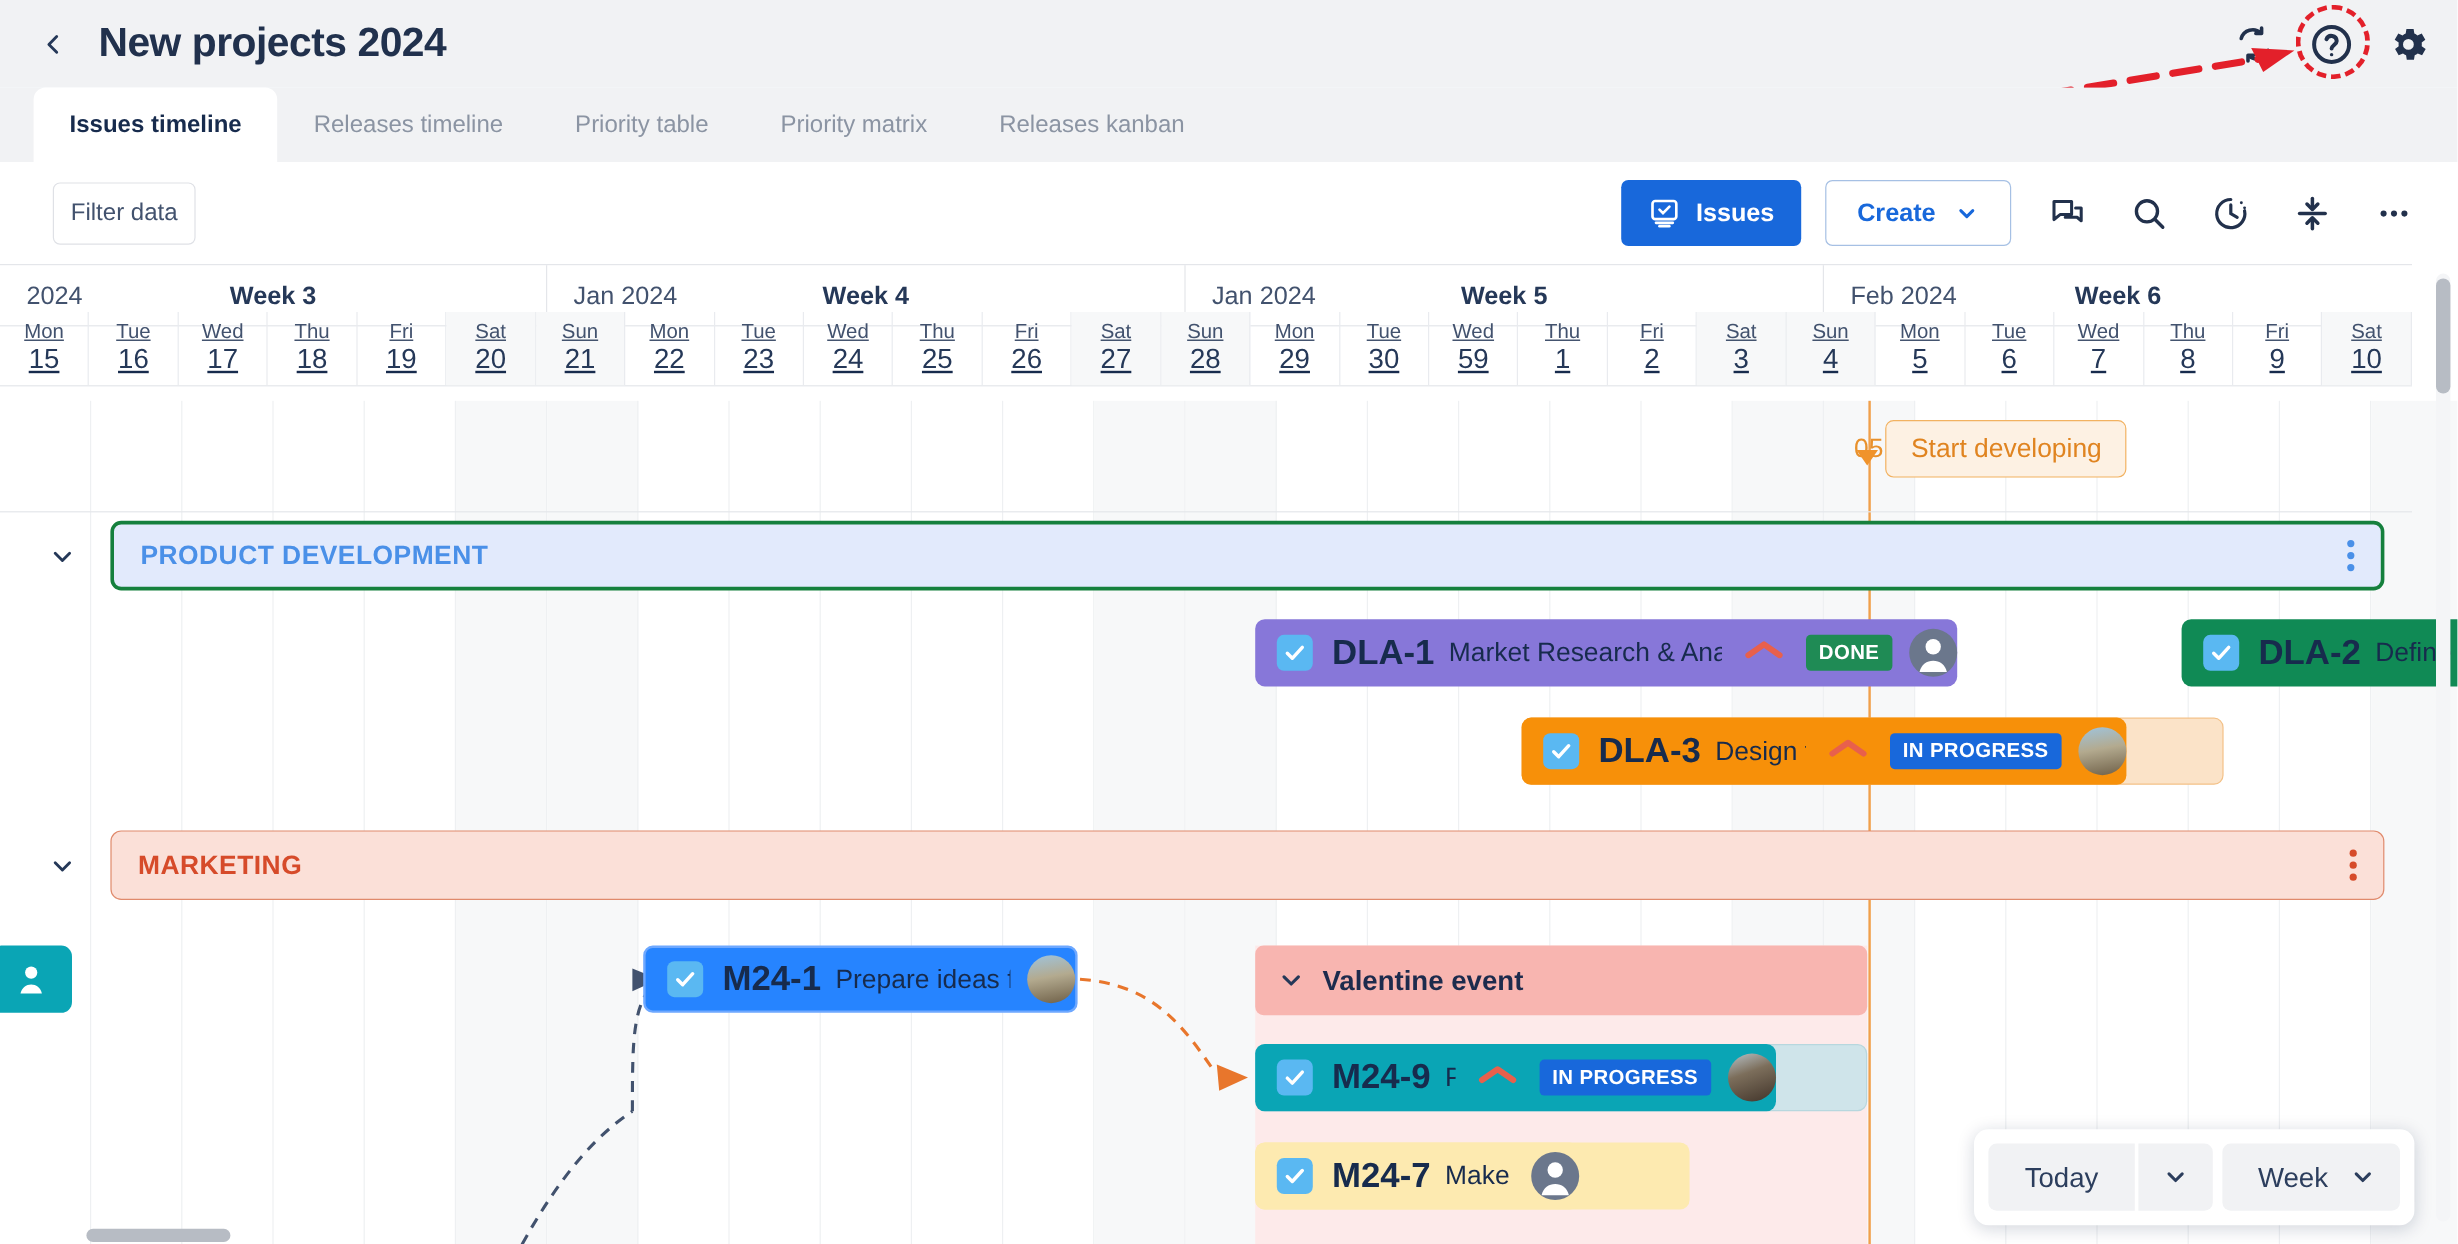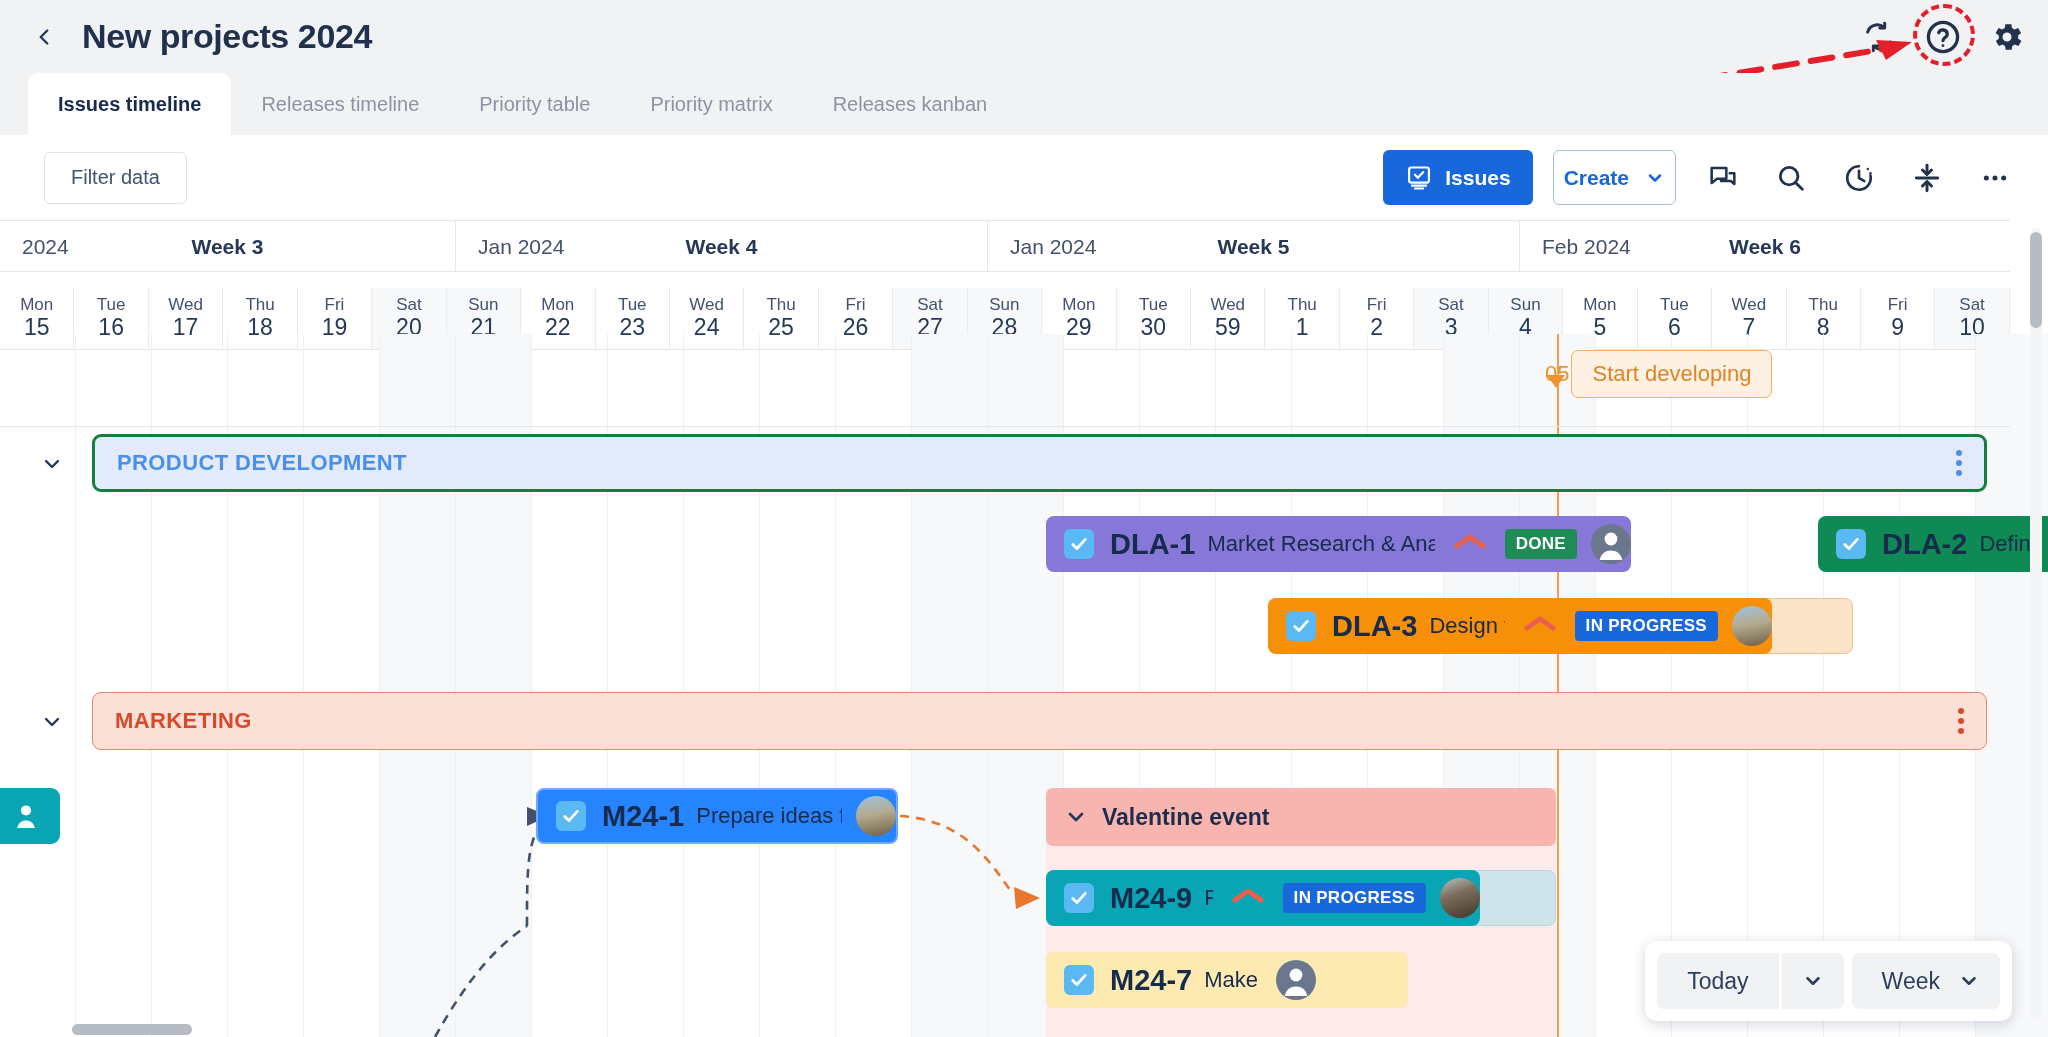--- a/index.html
+++ b/index.html
@@ -58,36 +58,36 @@
   }
   .tab.active { background: #ffffff; color: #172b4d; font-weight: bold; }
 
   
   .toolbar {
     position: absolute; left: 0; top: 135px; width: 2048px; height: 85px;
     background: #ffffff;
     display: flex; align-items: center;
   }
   .btn-filter {
-    margin-left: 44px; height: 52px; padding: 0 26px;
+    margin-left: 44px; height: 52px; padding: 0 14px;
     border: 1px solid #dfe1e6; border-radius: 6px; background: #fff;
     font-size: 20px; color: #42526e; cursor: pointer;
     display: flex; align-items: center;
   }
   .toolbar-right {
     position: absolute; right: 32px; top: 0; height: 85px;
     display: flex; align-items: center; gap: 0;
   }
   .btn-issues {
     height: 55px; padding: 0 22px; background: #1868db; border: none;
     border-radius: 6px; color: #fff; font-size: 21px; font-weight: bold;
     display: flex; align-items: center; gap: 12px; cursor: pointer;
   }
   .btn-create {
-    margin-left: 20px; height: 55px; padding: 0 10px;
+    margin-left: 20px; height: 55px; padding: 0 26px;
     border: 1px solid #a6c0e4; border-radius: 6px; background: #fff;
     color: #1868db; font-size: 21px; font-weight: bold;
     display: flex; align-items: center; gap: 16px; cursor: pointer;
   }
   .tb-icon {
     margin-left: 26px; width: 42px; height: 42px;
     display: flex; align-items: center; justify-content: center;
     color: #22314c; cursor: pointer;
   }
 
@@ -102,22 +102,22 @@
     position: relative; height: 51px;
     border-right: 1px solid #e4e6ea;
     display: flex; align-items: center; justify-content: center;
     font-size: 21px; font-weight: bold; color: #253858; text-align: center;
   }
   .wk-cell .mon {
     position: absolute; left: 22px; top: 50%; transform: translateY(-50%);
     font-weight: normal; font-size: 21px; color: #42526e;
   }
   .tl-dayrow {
-    position: absolute; left: 0; top: 68px; width: 2010px; height: 62px;
-    border-bottom: 1px solid #e4e6ea; display: flex;
+    position: absolute; left: 0; top: 40px; width: 2010px; height: 62px;
+    border-bottom: 1px solid #e4e6ea; display: flex; text-decoration: underline;
   }
   .day-cell {
     width: 76px; height: 61px; border-right: 1px solid #e9ebef;
     display: flex; flex-direction: column; align-items: center; justify-content: center;
     color: #253858;
   }
   .day-cell .dow { font-size: 17px; color: #42526e; line-height: 1.05; }
   .day-cell .dnum { font-size: 23px; line-height: 1.15; }
   .day-cell.weekend { background: #f7f8f9; }
 

